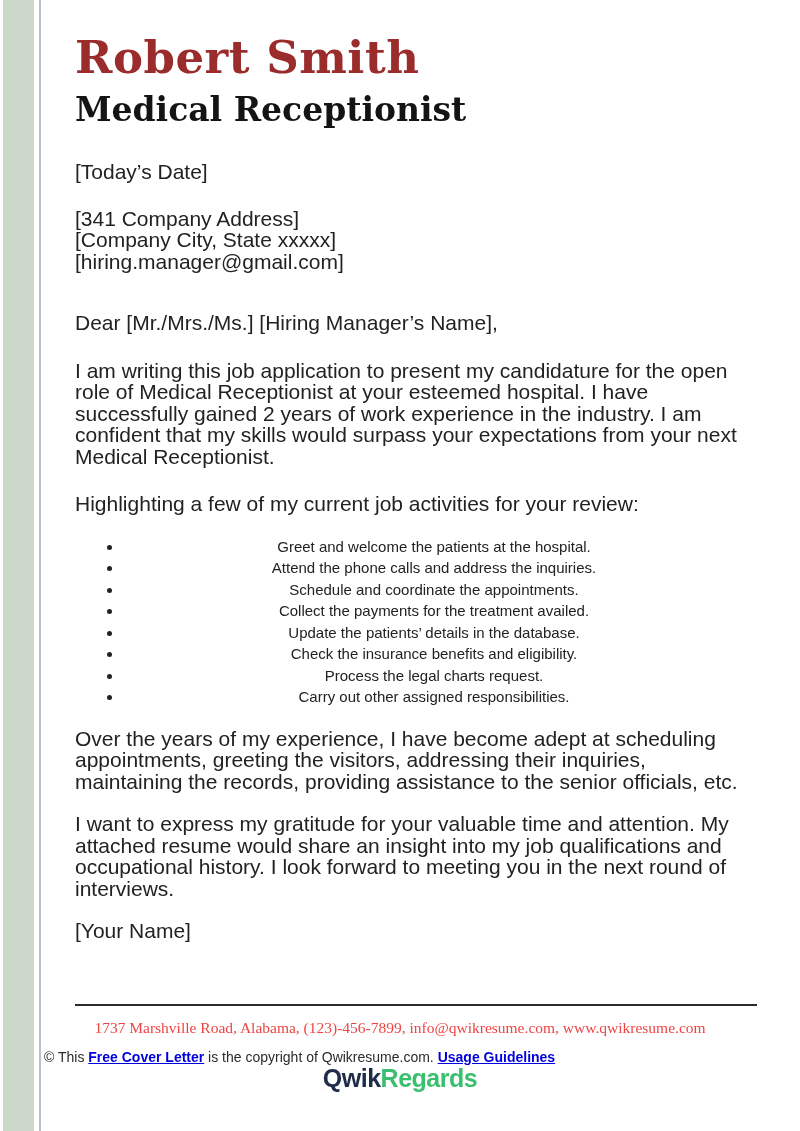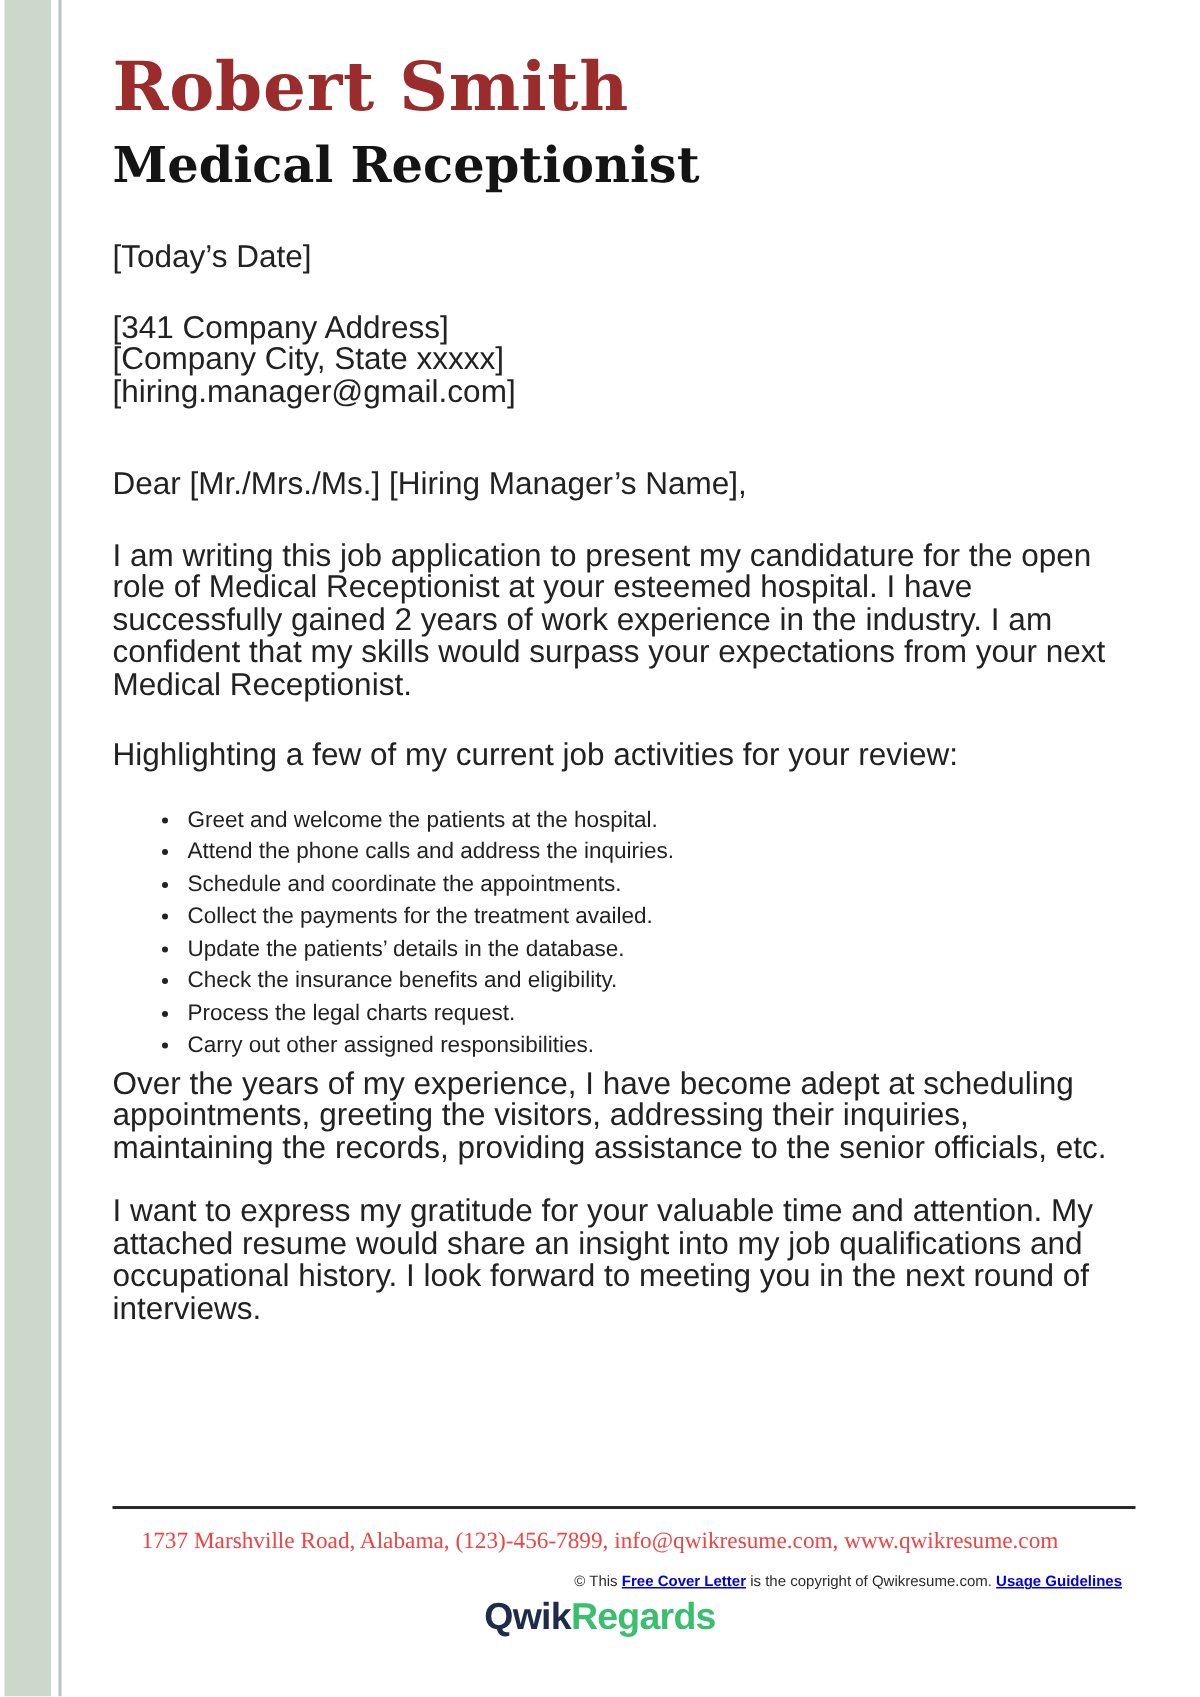--- a/index.html
+++ b/index.html
@@ -55,31 +55,32 @@
     color: #141414;
   }
   .body-text {
     font-size: 21px;
     line-height: 21.5px;
   }
   .date-line { margin-top: 32px; }
   .address-block { margin-top: 25px; }
   .salutation { margin-top: 40px; }
   .para { margin-top: 26px; }
-  .para-spaced { margin-top: 4px; }
+  .para-spaced { margin-top: 20px; }
   .closing-block { margin-top: 21px; }
   ul.duties {
     margin: 10px 0 0 0;
     padding: 0 0 0 48px;
     list-style: disc;
   }
   ul.duties li {
     font-size: 15px;
     line-height: 21.5px;
     padding-left: 2px;
+    text-align: center;
   }
   .footer-rule {
     position: absolute;
     top: 1004px;
     left: 75px;
     width: 682px;
     border-top: 2px solid #2a2a2a;
     height: 0;
   }
   .footer-contact {
@@ -88,24 +89,24 @@
     left: 40px;
     width: 720px;
     text-align: center;
     font-family: "Liberation Serif", serif;
     font-size: 15.5px;
     color: #ef4444;
   }
   .footer-copyright {
     position: absolute;
     top: 1049px;
-    left: 28px;
+    left: 44px;
     width: 720px;
-    text-align: right;
-    font-size: 10px;
+    text-align: left;
+    font-size: 14px;
     color: #2b2b2b;
   }
   .footer-copyright a {
     color: #0000e0;
     font-weight: bold;
     text-decoration: underline;
     cursor: pointer;
   }
   .footer-logo {
     position: absolute;
@@ -153,20 +154,21 @@
     <li>Check the insurance benefits and eligibility.</li>
     <li>Process the legal charts request.</li>
     <li>Carry out other assigned responsibilities.</li>
   </ul>
 
   <p class="body-text para-spaced">Over the years of my experience, I have become adept at scheduling appointments, greeting the visitors, addressing their inquiries, maintaining the records, providing assistance to the senior officials, etc.</p>
 
   <p class="body-text para-spaced">I want to express my gratitude for your valuable time and attention. My attached resume would share an insight into my job qualifications and occupational history. I look forward to meeting you in the next round of interviews.</p>
 
   <div class="body-text closing-block">
+    <div>[Your Name]</div>
   </div>
 </div>
 
 <div class="footer-rule"></div>
 
 <div class="footer-contact">1737 Marshville Road, Alabama, (123)-456-7899, info@qwikresume.com, www.qwikresume.com</div>
 
 <div class="footer-copyright"><span>© This </span><a>Free Cover Letter</a><span> is the copyright of Qwikresume.com. </span><a>Usage Guidelines</a></div>
 
 <div class="footer-logo"><span class="logo-qwik">Qwik</span><span class="logo-resume">Regards</span></div>

